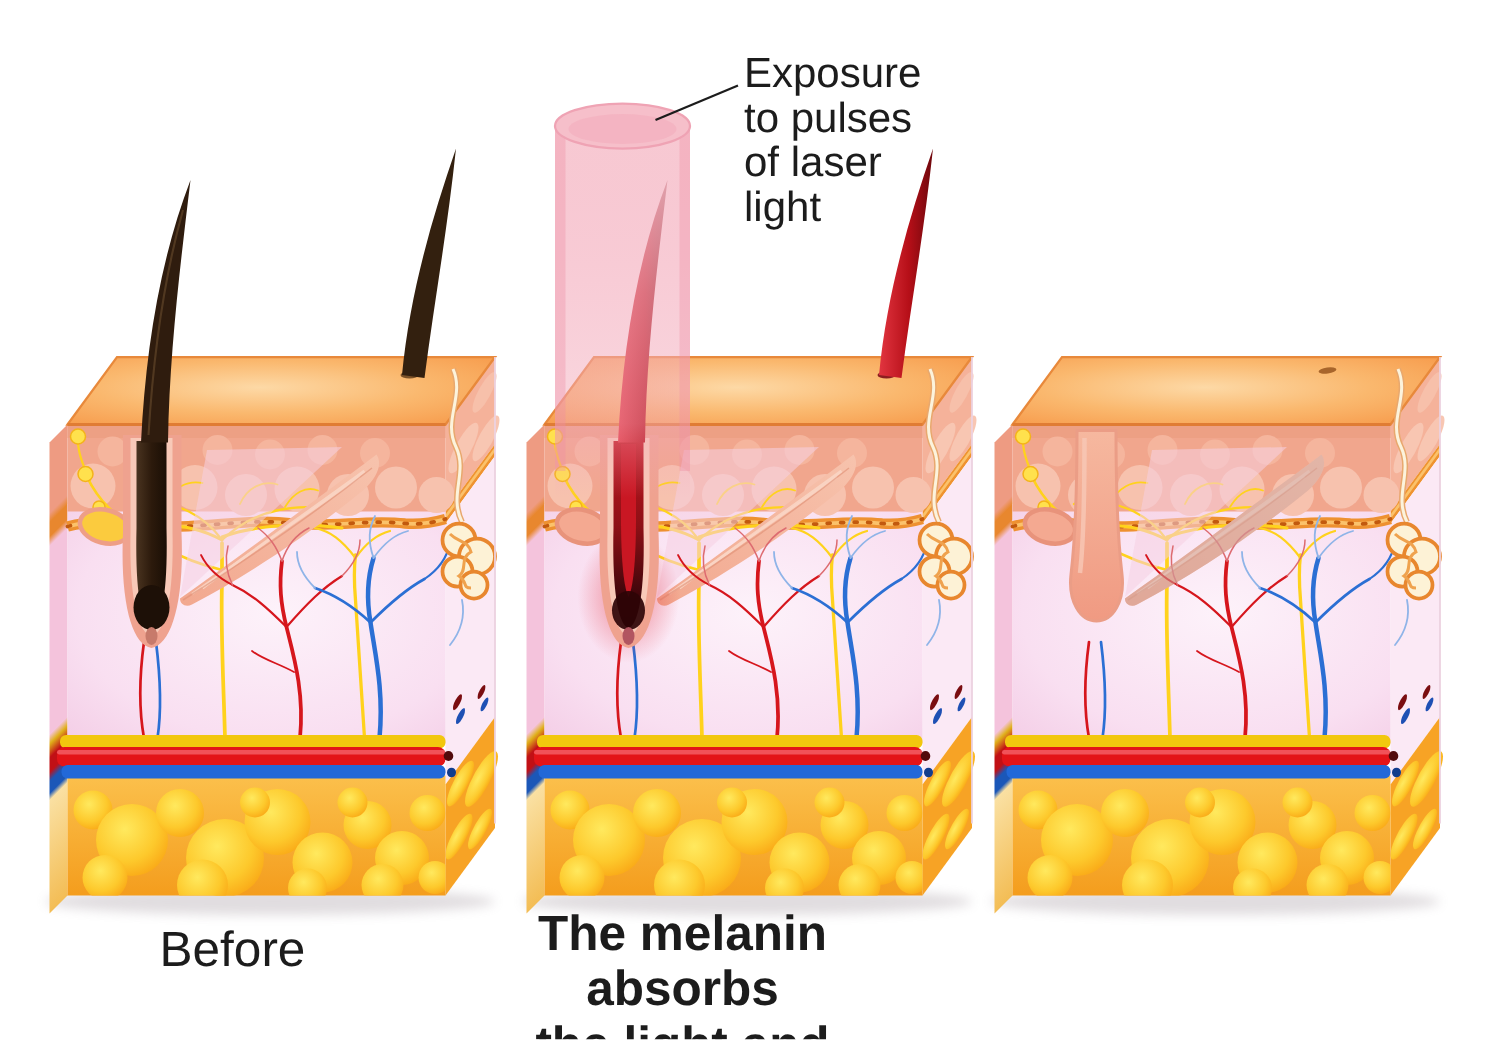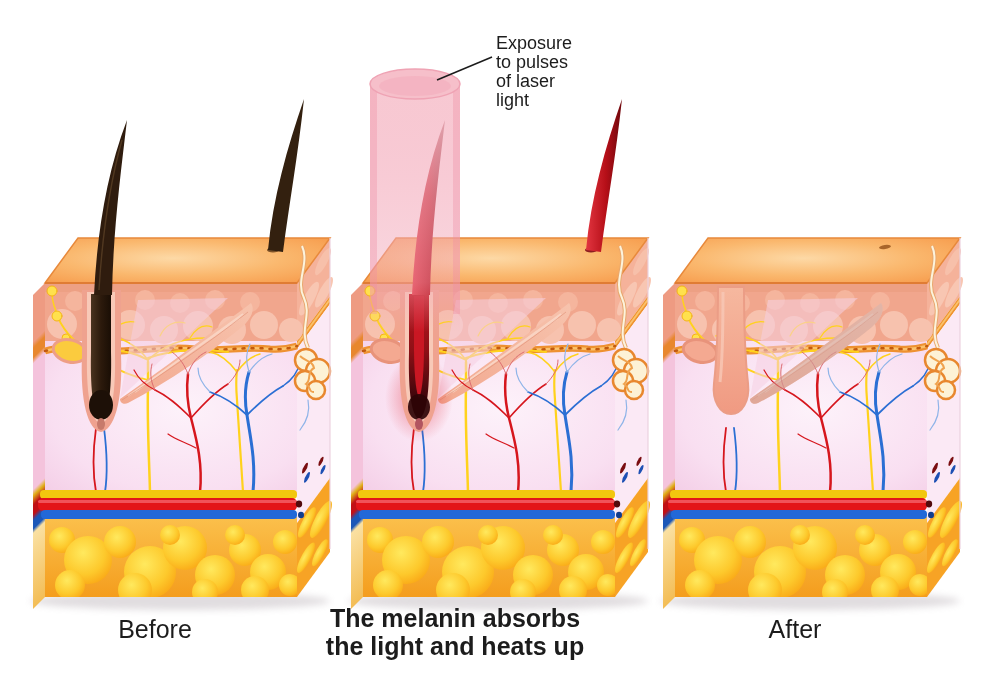--- a/index.html
+++ b/index.html
@@ -1,25 +1,25 @@
 <!DOCTYPE html>
 <html><head>
 <meta charset="utf-8">
 <style>
   html,body{margin:0;padding:0;background:#fff;}
   #stage{position:relative;width:1000px;height:693px;background:#fff;overflow:hidden;
          font-family:"Liberation Sans",sans-serif;}
   #art{position:absolute;left:0;top:0;}
   .caption{position:absolute;color:#1c1c1c;text-align:center;white-space:pre-line;
-           font-size:25px;line-height:1.12;font-family:"Liberation Sans",sans-serif;}
+           font-size:33px;line-height:1.12;font-family:"Liberation Sans",sans-serif;}
   #caption-before{left:60px;top:615px;width:190px;}
   #caption-during{left:313px;top:604px;width:284px;font-weight:bold;}
   #caption-after{left:700px;top:615px;width:190px;}
   #laser-annotation{position:absolute;left:496px;top:34px;width:150px;color:#1c1c1c;
-           font-size:18px;line-height:1.06;text-align:left;white-space:pre-line;}
+           font-size:28px;line-height:1.06;text-align:left;white-space:pre-line;}
 </style>
 </head>
 <body>
 
 <div id="stage">
 
 <svg id="art" width="1000" height="693" viewBox="0 0 1000 693">
   <defs>
     <filter id="soft" x="-40%" y="-40%" width="180%" height="180%">
       <feGaussianBlur stdDeviation="3.5"></feGaussianBlur>
@@ -319,15 +319,14 @@
 </svg>
 
 <div id="laser-annotation" class="caption">Exposure
 to pulses
 of laser
 light</div>
 
 <div id="caption-before" class="caption">Before</div>
 <div id="caption-during" class="caption">The melanin absorbs
 the light and heats up</div>
-<div id="caption-after" class="caption">After</div>
 
 </div>
 
 </body></html>

